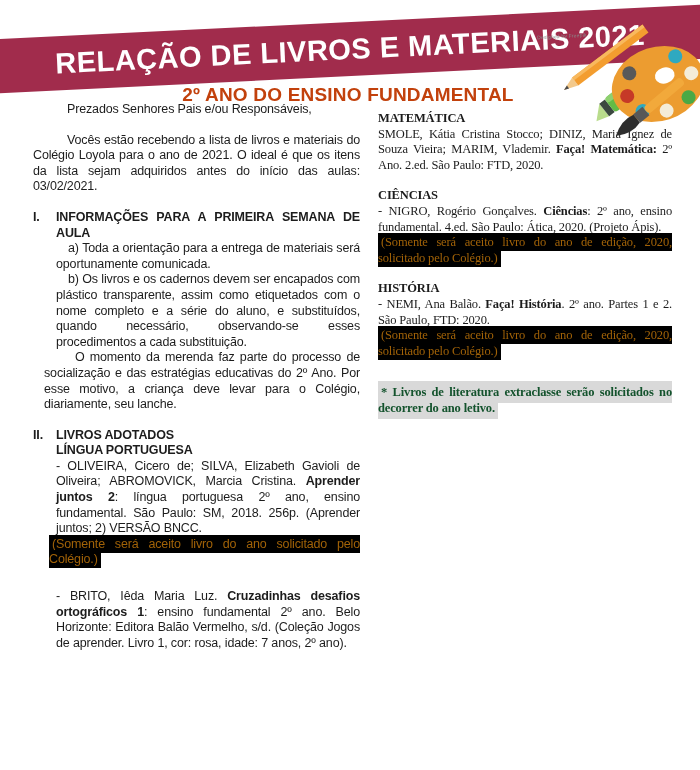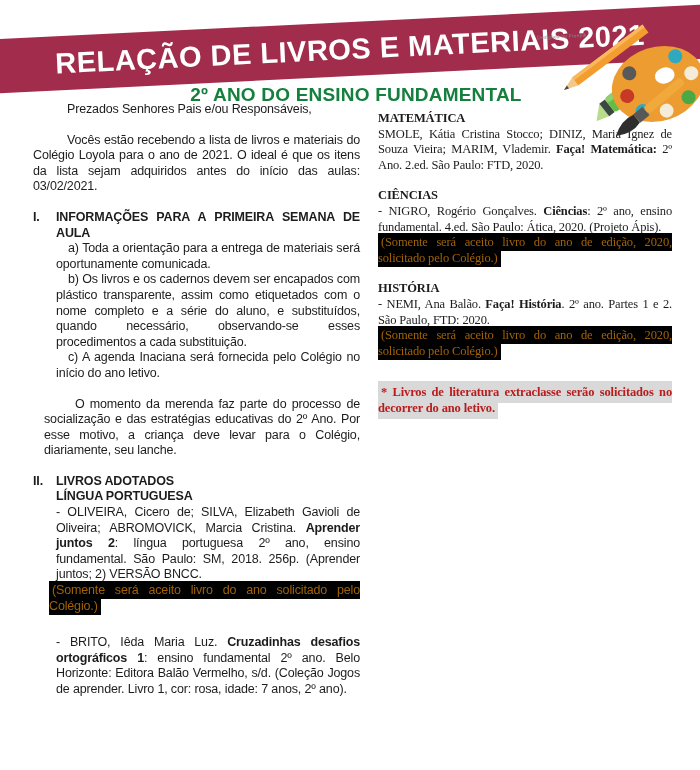--- a/index.html
+++ b/index.html
@@ -16,22 +16,22 @@
   .banner-title{
     color:#ffffff;font-weight:bold;font-size:29px;letter-spacing:.5px;white-space:nowrap;
   }
   .freepik{
     position:absolute;top:33px;right:113px;z-index:6;transform:rotate(-3deg);
     font-size:5px;color:#8a8a8a;letter-spacing:.2px;
   }
   .illo{position:absolute;top:20px;right:-8px;width:158px;height:122px;z-index:5;}
   
   .doc-title{
-    position:absolute;top:84px;left:16px;width:680px;text-align:center;z-index:2;
-    font-size:19px;font-weight:bold;color:#15803d;letter-spacing:.2px;
+    position:absolute;top:84px;left:8px;width:680px;text-align:center;z-index:2;
+    font-size:19px;font-weight:bold;color:#c2410c;letter-spacing:.2px;
   }
   
   .cols{
     position:absolute;top:102px;left:33px;right:28px;display:flex;gap:18px;
     font-size:12.5px;line-height:15.6px;letter-spacing:-.15px;
   }
   .col-left{width:327px;flex:0 0 327px;}
   .col-right{flex:1;padding-top:9px;font-family:Liberation Serif, serif;}
   p{margin:0;text-align:justify;}
   .mb{margin-bottom:15px;}
@@ -43,21 +43,21 @@
   .book{margin-left:23px;}
   .note-ind{margin-left:11px;text-indent:31px;}
   .h-subject{font-weight:bold;}
   
   .hl{
     background:#000000;color:#a16207;padding:2px 3px;
   }
   .hl-wrap{margin-left:16px;}
   
   .gray-note{margin-top:26px;font-weight:bold;}
-  .gray-note .ghl{background:#d9d9d9;color:#b91c1c;padding:4px 3px;}
+  .gray-note .ghl{background:#d9d9d9;color:#14532d;padding:4px 3px;}
 </style>
 </head>
 <body>
 
 <div class="page">
 
   <div class="banner" style="background: rgb(161, 44, 76);">
     <span class="banner-title">RELAÇÃO DE LIVROS E MATERIAIS 2021</span>
   </div>
   <div class="freepik">Designed by Freepik</div>
@@ -100,21 +100,20 @@
     <div class="col-left">
       <p class="indent34 mb">Prezados Senhores Pais e/ou Responsáveis,</p>
       <p class="indent34 mb">Vocês estão recebendo a lista de livros e materiais do Colégio Loyola para o ano de 2021. O ideal é que os itens da lista sejam adquiridos antes do início das aulas: 03/02/2021.</p>
 
       <p class="hang">
         <span class="num">I.</span>
         <span>INFORMAÇÕES PARA A PRIMEIRA SEMANA DE AULA</span>
       </p>
       <p class="item">a) Toda a orientação para a entrega de materiais será oportunamente comunicada.</p>
       <p class="item">b) Os livros e os cadernos devem ser encapados com plástico transparente, assim como etiquetados com o nome completo e a série do aluno, e substituídos, quando necessário, observando-se esses procedimentos a cada substituição.</p>
-      <p class="item mb">c) A agenda Inaciana será fornecida pelo Colégio no início do ano letivo.</p>
 
       <p class="note-ind mb">O momento da merenda faz parte do processo de socialização e das estratégias educativas do 2º Ano. Por esse motivo, a criança deve levar para o Colégio, diariamente, seu lanche.</p>
 
       <p class="hang">
         <span class="num">II.</span>
         <span>LIVROS ADOTADOS</span>
       </p>
       <p class="sub">LÍNGUA PORTUGUESA</p>
       <p class="book"><span>- OLIVEIRA, Cicero de; SILVA, Elizabeth Gavioli de Oliveira; ABROMOVICK, Marcia Cristina. </span><span style="font-weight: 700;">Aprender juntos 2</span><span>: língua portuguesa 2º ano, ensino fundamental. São Paulo: SM, 2018. 256p. (Aprender juntos; 2) VERSÃO BNCC.</span></p>
       <p class="hl-wrap"><span class="hl" style="background: rgb(0, 0, 0);">(Somente será aceito livro do ano solicitado pelo Colégio.)</span></p>

